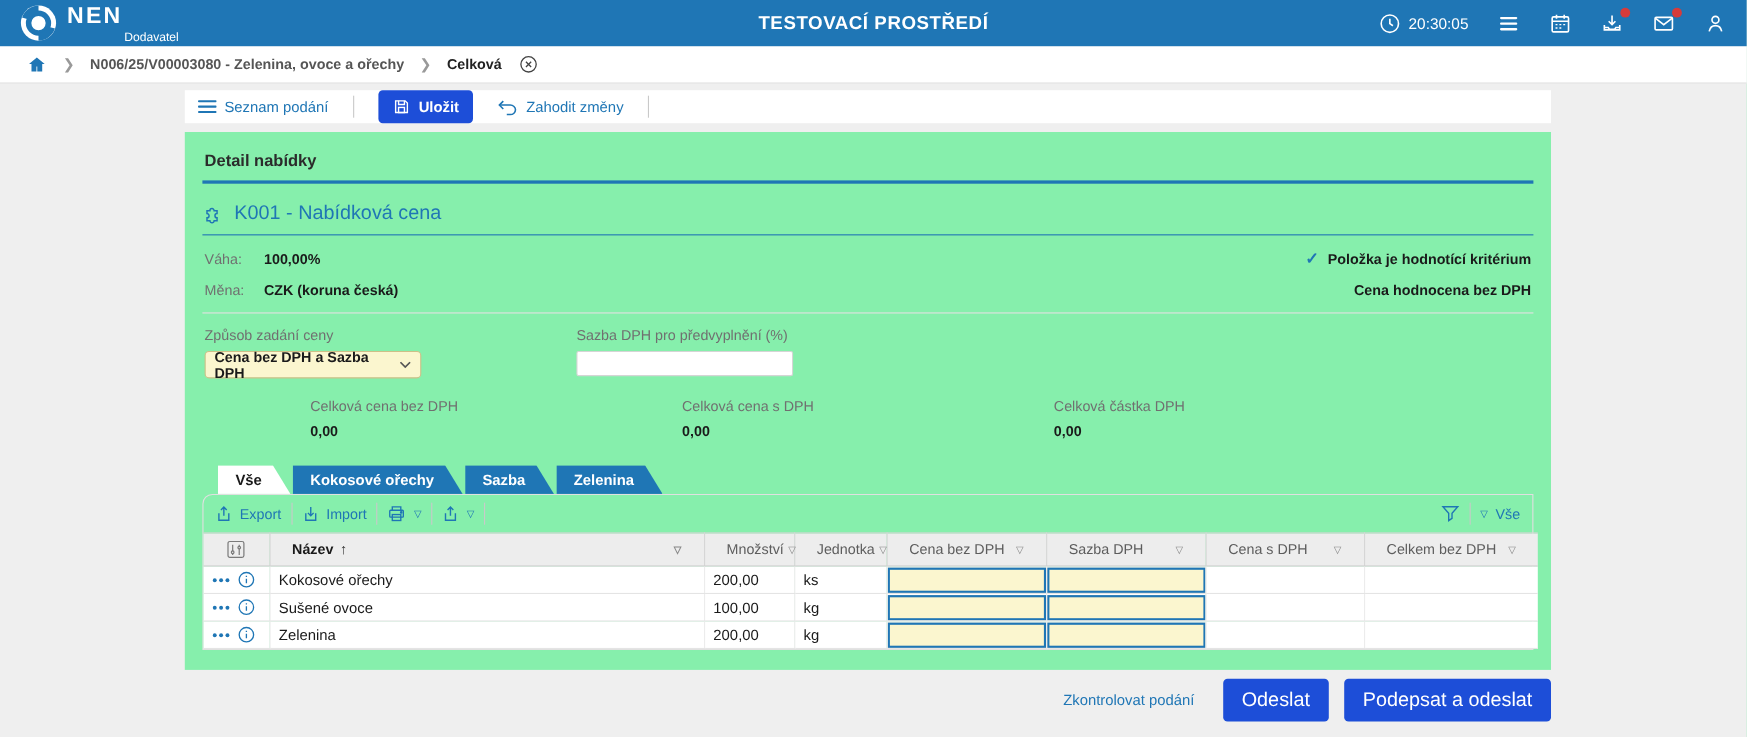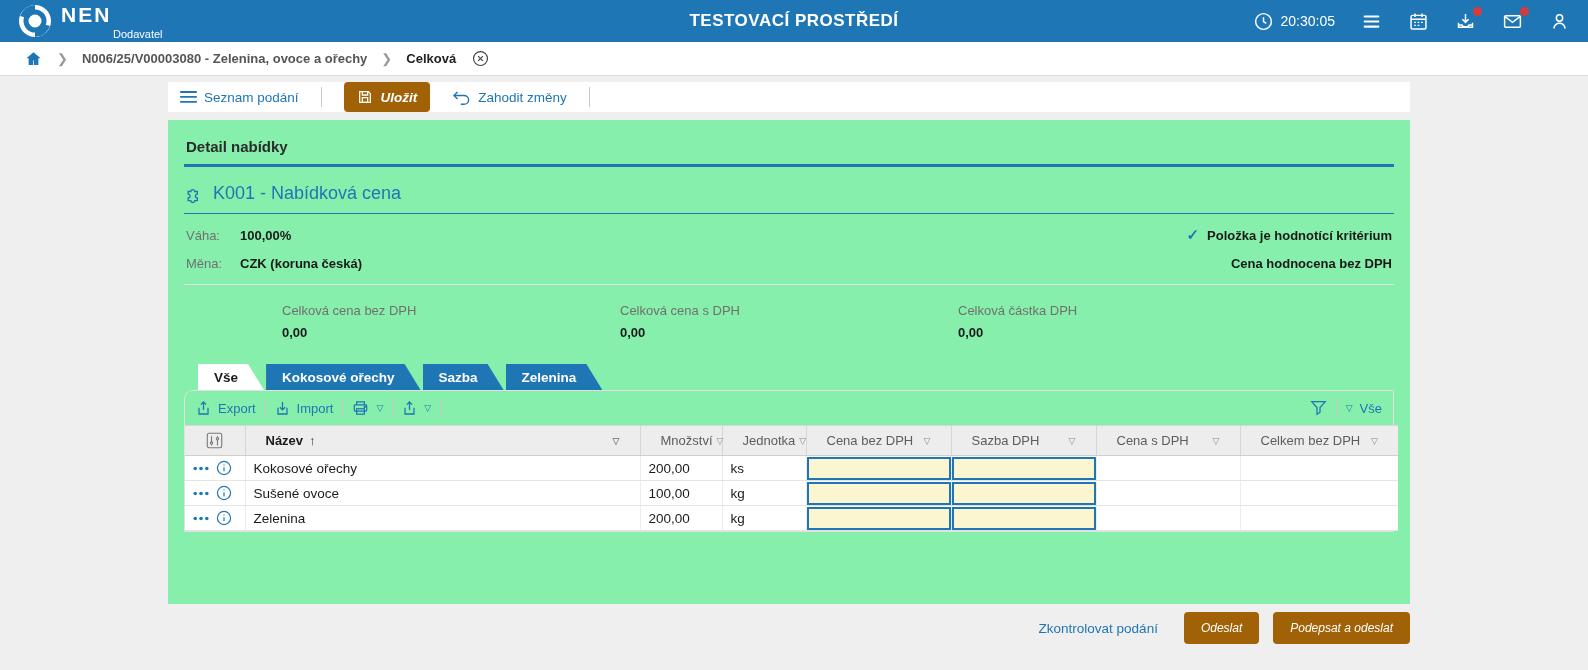--- a/index.html
+++ b/index.html
@@ -41,23 +41,23 @@
   
   .content-col { width:1242px; margin-left:168px; }
   
   .action-strip {
     margin-top:6px; background:#fff; height:30px;
     display:flex; align-items:center; padding:10px 12px; gap:22px;
   }
   .link { color:#1f76b5; text-decoration:none; cursor:pointer; background:none; border:none; font-size:13.5px; font-family:inherit; display:flex; align-items:center; gap:7px; }
   .v-div { width:1px; height:20px; background:#c9c9c9; }
   .btn-green {
-    background:#a16207; color:#fff; border:none; border-radius:4px;
+    background:#1d4ed8; color:#fff; border:none; border-radius:4px;
     padding:7px 13px; font-size:13.5px; font-weight:bold; cursor:pointer;
-    display:flex; align-items:center; gap:8px; font-family:inherit;font-style:italic;
+    display:flex; align-items:center; gap:8px; font-family:inherit;
   }
   
   .panel { margin-top:8px; background:#86efac; padding:14px 16px 18px; min-height:484px; }
   .page-title { font-size:15px; font-weight:bold; color:#2b2b2b; padding:4px 2px 9px; border-bottom:3px solid #1f76b5; }
   .section-head {
     margin-top:16px; display:flex; align-items:center; gap:9px;
     color:#1f76b5; font-size:18px; padding-bottom:9px; border-bottom:1px solid #1f76b5;
   }
   .kv-row { display:flex; align-items:center; margin-top:12px; padding:0 2px; }
   .kv-label { color:#707070; width:54px; }
@@ -120,21 +120,21 @@
   td.td-qty { padding-right:14px; }
   td.td-edit { padding:0; }
   .cell-input {
     display:block; width:100%; height:23px; margin:0;
     background:#fbf6cf; border:2px solid #1f76b5;
     font-family:inherit; font-size:13px; padding:0 5px;
   }
   
   .footer-row { display:flex; align-items:center; justify-content:flex-end; gap:14px; margin-top:8px; padding-right:0; }
   .footer-row .link { font-size:13.5px; margin-right:12px; }
-  .btn-green-lg { padding:9px 17px; font-weight:normal; font-size:12px; }
+  .btn-green-lg { padding:9px 17px; font-weight:normal; font-size:18px; }
   svg { display:block; }
 </style>
 </head>
 <body>
 
 <div class="topbar">
   <div class="brand">
     <svg class="brand-logo" viewBox="0 0 34 34">
       <circle cx="17" cy="17" r="16" fill="#ffffff"></circle>
       <circle cx="17" cy="17" r="9" fill="none" stroke="#1f76b5" stroke-width="5"></circle>
@@ -259,20 +259,35 @@
       </span>
     </div>
     <div class="kv-row">
       <span class="kv-label">Měna:</span>
       <span class="kv-value">CZK (koruna česká)</span>
       <span class="kv-right">Cena hodnocena bez DPH</span>
     </div>
 
     <hr class="hr-light">
 
+    <div class="form-row">
+      <div class="form-col">
+        <div class="field-label">Způsob zadání ceny</div>
+        <div class="select-box">
+          <span class="select-text">Cena bez DPH a Sazba DPH</span>
+          <svg width="11" height="7" viewBox="0 0 12 8" fill="none" stroke="#555" stroke-width="1.8">
+            <path d="M1 1.5 6 6.5 11 1.5"></path>
+          </svg>
+        </div>
+      </div>
+      <div class="form-col">
+        <div class="field-label">Sazba DPH pro předvyplnění (%)</div>
+        <input class="text-input" type="text" value="" style="">
+      </div>
+    </div>
 
     <div class="totals-row">
       <div class="total-col">
         <div class="field-label">Celková cena bez DPH</div>
         <div class="total-value">0,00</div>
       </div>
       <div class="total-col">
         <div class="field-label">Celková cena s DPH</div>
         <div class="total-value">0,00</div>
       </div>

